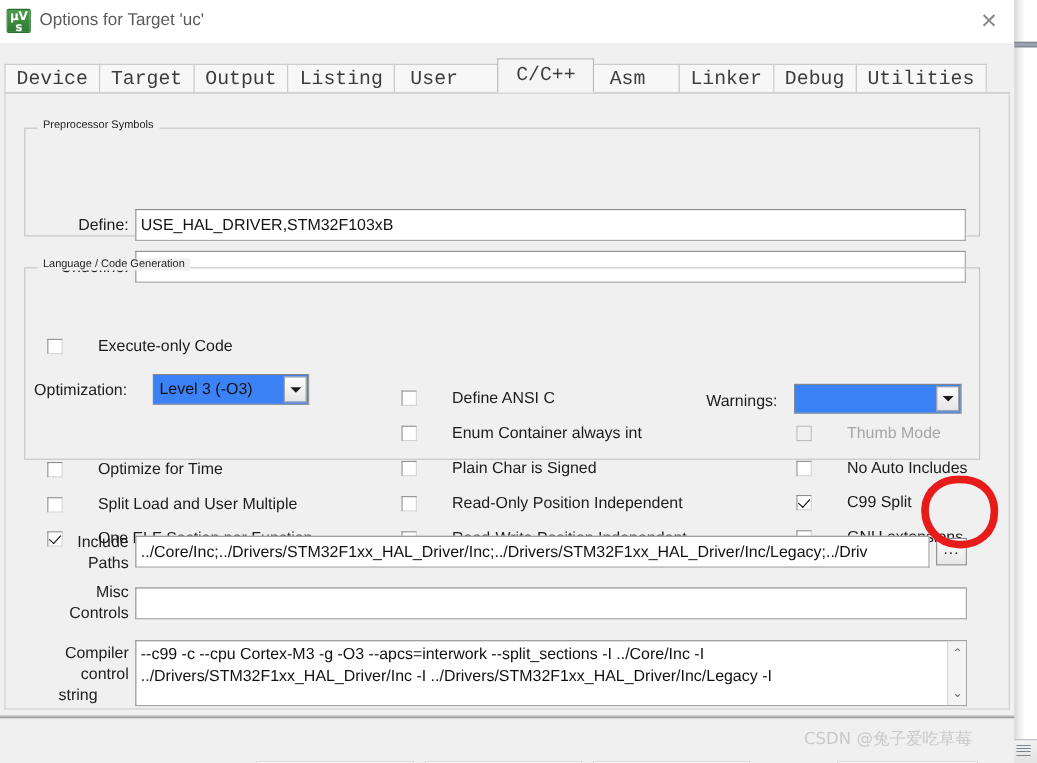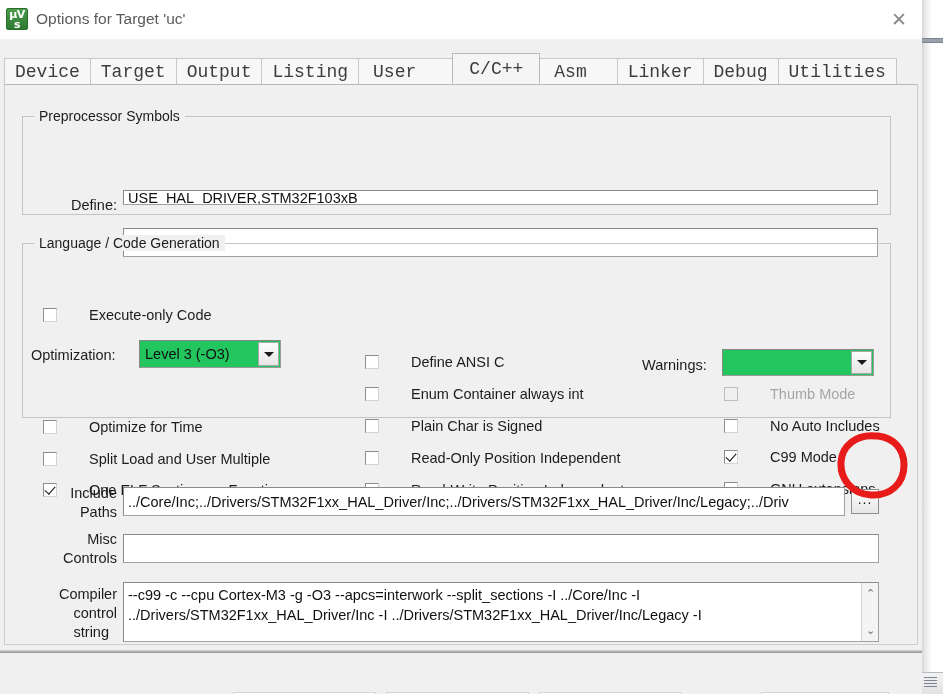--- a/index.html
+++ b/index.html
@@ -156,21 +156,21 @@
   .group {
     position: absolute;
     border: 1px solid #c4c4c4;
     background: transparent;
   }
   .group > .legend {
     position: absolute;
     top: -9px; left: 11px;
     background: #f0f0f0;
     padding: 0 5px;
-    font-size: 14px;
+    font-size: 10px;
     color: #1c1c1c;
     white-space: nowrap;
   }
 
   .lbl {
     position: absolute;
     font-size: 14.5px;
     color: #1c1c1c;
     white-space: nowrap;
   }
@@ -229,21 +229,21 @@
     font-size: 14.5px;
     color: #1c1c1c;
     white-space: nowrap;
   }
   .cb.disabled .box { background: #f0f0f0; border-color: #bdbdbd; }
   .cb.disabled .txt { color: #a6a6a6; }
 
   
   .combo {
     position: absolute;
-    background: #22c55e;
+    background: #3b82f6;
     border: 1px solid #9a9a9a;
     border-top-color: #868686;
     border-left-color: #868686;
     display: flex;
     align-items: center;
     cursor: default;
   }
   .combo .val {
     flex: 1 1 auto;
     padding-left: 5px;
@@ -394,21 +394,21 @@
           <span>Utilities</span>
         </div>
     </div>
 
     <div class="tabpage">
 
       <div class="group" style="left:17px; top:31px; width:869px; height:99px;">
         <div class="legend">Preprocessor Symbols</div>
       </div>
       <div class="lbl right" style="left:24px; top:112px; width:88px;">Define:</div>
-      <div class="field" style="left:118px; top:105px; width:755px; height:15px;">USE_HAL_DRIVER,STM32F103xB</div>
+      <div class="field" style="left:118px; top:105px; width:755px; height:29px;">USE_HAL_DRIVER,STM32F103xB</div>
       <div class="lbl right" style="left:24px; top:150px; width:88px;">Undefine:</div>
       <div class="field" style="left:118px; top:143px; width:755px; height:29px;"></div>
 
       <div class="group" style="left:17px; top:158px; width:869px; height:175px;">
         <div class="legend">Language / Code Generation</div>
       </div>
 
       <div class="cb" style="left:38px; top:222px;">
         <span class="box"></span>
         <span class="txt">Execute-only Code</span>
@@ -460,39 +460,39 @@
       <div class="cb disabled" style="left:719px; top:301px;">
         <span class="box"></span>
         <span class="txt">Thumb Mode</span>
       </div>
       <div class="cb" style="left:719px; top:333px;">
         <span class="box"></span>
         <span class="txt">No Auto Includes</span>
       </div>
       <div class="cb" style="left:719px; top:364px;">
         <span class="box checked"></span>
-        <span class="txt">C99 Mode</span>
+        <span class="txt">C99 Split</span>
       </div>
       <div class="cb" style="left:719px; top:396px;">
         <span class="box"></span>
         <span class="txt">GNU extensions</span>
       </div>
 
       <div class="lbl right" style="left:20px; top:400px; width:92px;">Include</div>
       <div class="lbl right" style="left:20px; top:419px; width:92px;">Paths</div>
       <div class="field" style="left:118px; top:402px; width:722px; height:29px;">../Core/Inc;../Drivers/STM32F1xx_HAL_Driver/Inc;../Drivers/STM32F1xx_HAL_Driver/Inc/Legacy;../Driv</div>
       <div class="dotsbtn" style="left:846px; top:404px; width:28px; height:25px;">...</div>
 
       <div class="lbl right" style="left:20px; top:446px; width:92px;">Misc</div>
       <div class="lbl right" style="left:20px; top:465px; width:92px;">Controls</div>
       <div class="field" style="left:118px; top:449px; width:756px; height:29px;"></div>
 
       <div class="lbl right" style="left:12px; top:501px; width:100px;">Compiler</div>
       <div class="lbl right" style="left:12px; top:520px; width:100px;">control</div>
-      <div class="lbl right" style="left:4px; top:539px; width:100px;">string</div>
+      <div class="lbl right" style="left:16px; top:539px; width:100px;text-align:center;">string</div>
       <div class="field multiline" style="left:118px; top:497px; width:756px; height:60px;">
         <div>--c99 -c --cpu Cortex-M3 -g -O3 --apcs=interwork --split_sections -I ../Core/Inc -I</div>
         <div>../Drivers/STM32F1xx_HAL_Driver/Inc -I ../Drivers/STM32F1xx_HAL_Driver/Inc/Legacy -I</div>
         <div class="vscroll">
           <div class="arw up">⌃</div>
           <div class="arw down">⌄</div>
         </div>
       </div>
 
     </div>
@@ -504,14 +504,15 @@
     <div class="dlgbtn" style="left:762px; top:652px; width:126px; height:35px;">Help</div>
 
   </div>
 
   <div class="annot-circle">
     <svg width="72" height="68" viewBox="0 0 72 68" xmlns="http://www.w3.org/2000/svg">
       <path d="M40 4 C20 2, 6 14, 5 30 C4 47, 16 62, 35 63 C54 64, 68 52, 68 33 C68 17, 58 6, 42 4" fill="none" stroke="#e81b1b" stroke-width="7" stroke-linecap="round"></path>
     </svg>
   </div>
 
+  <div class="watermark">CSDN @兔子爱吃草莓</div>
 
 </div>
 
 </body></html>

